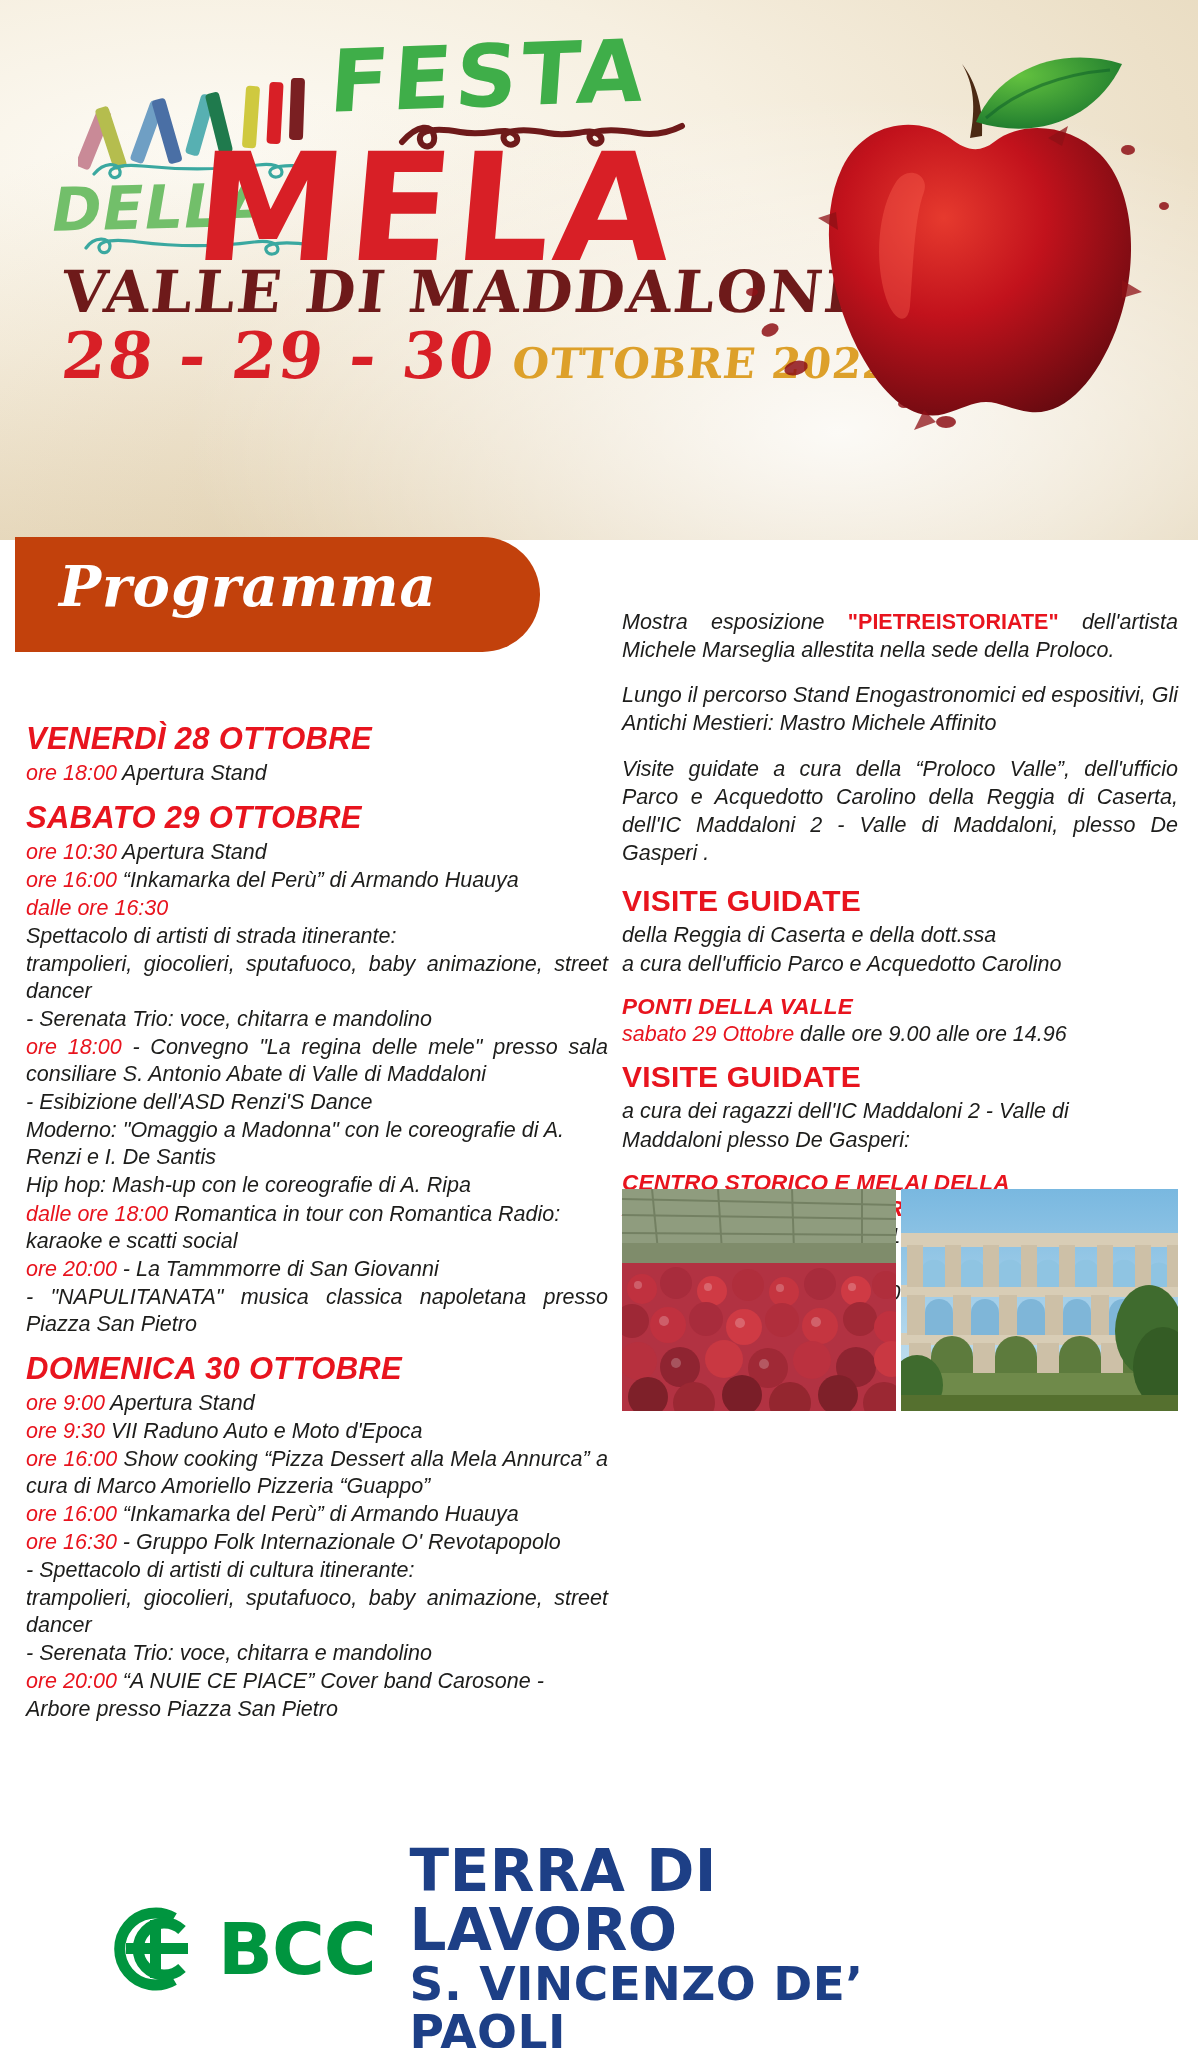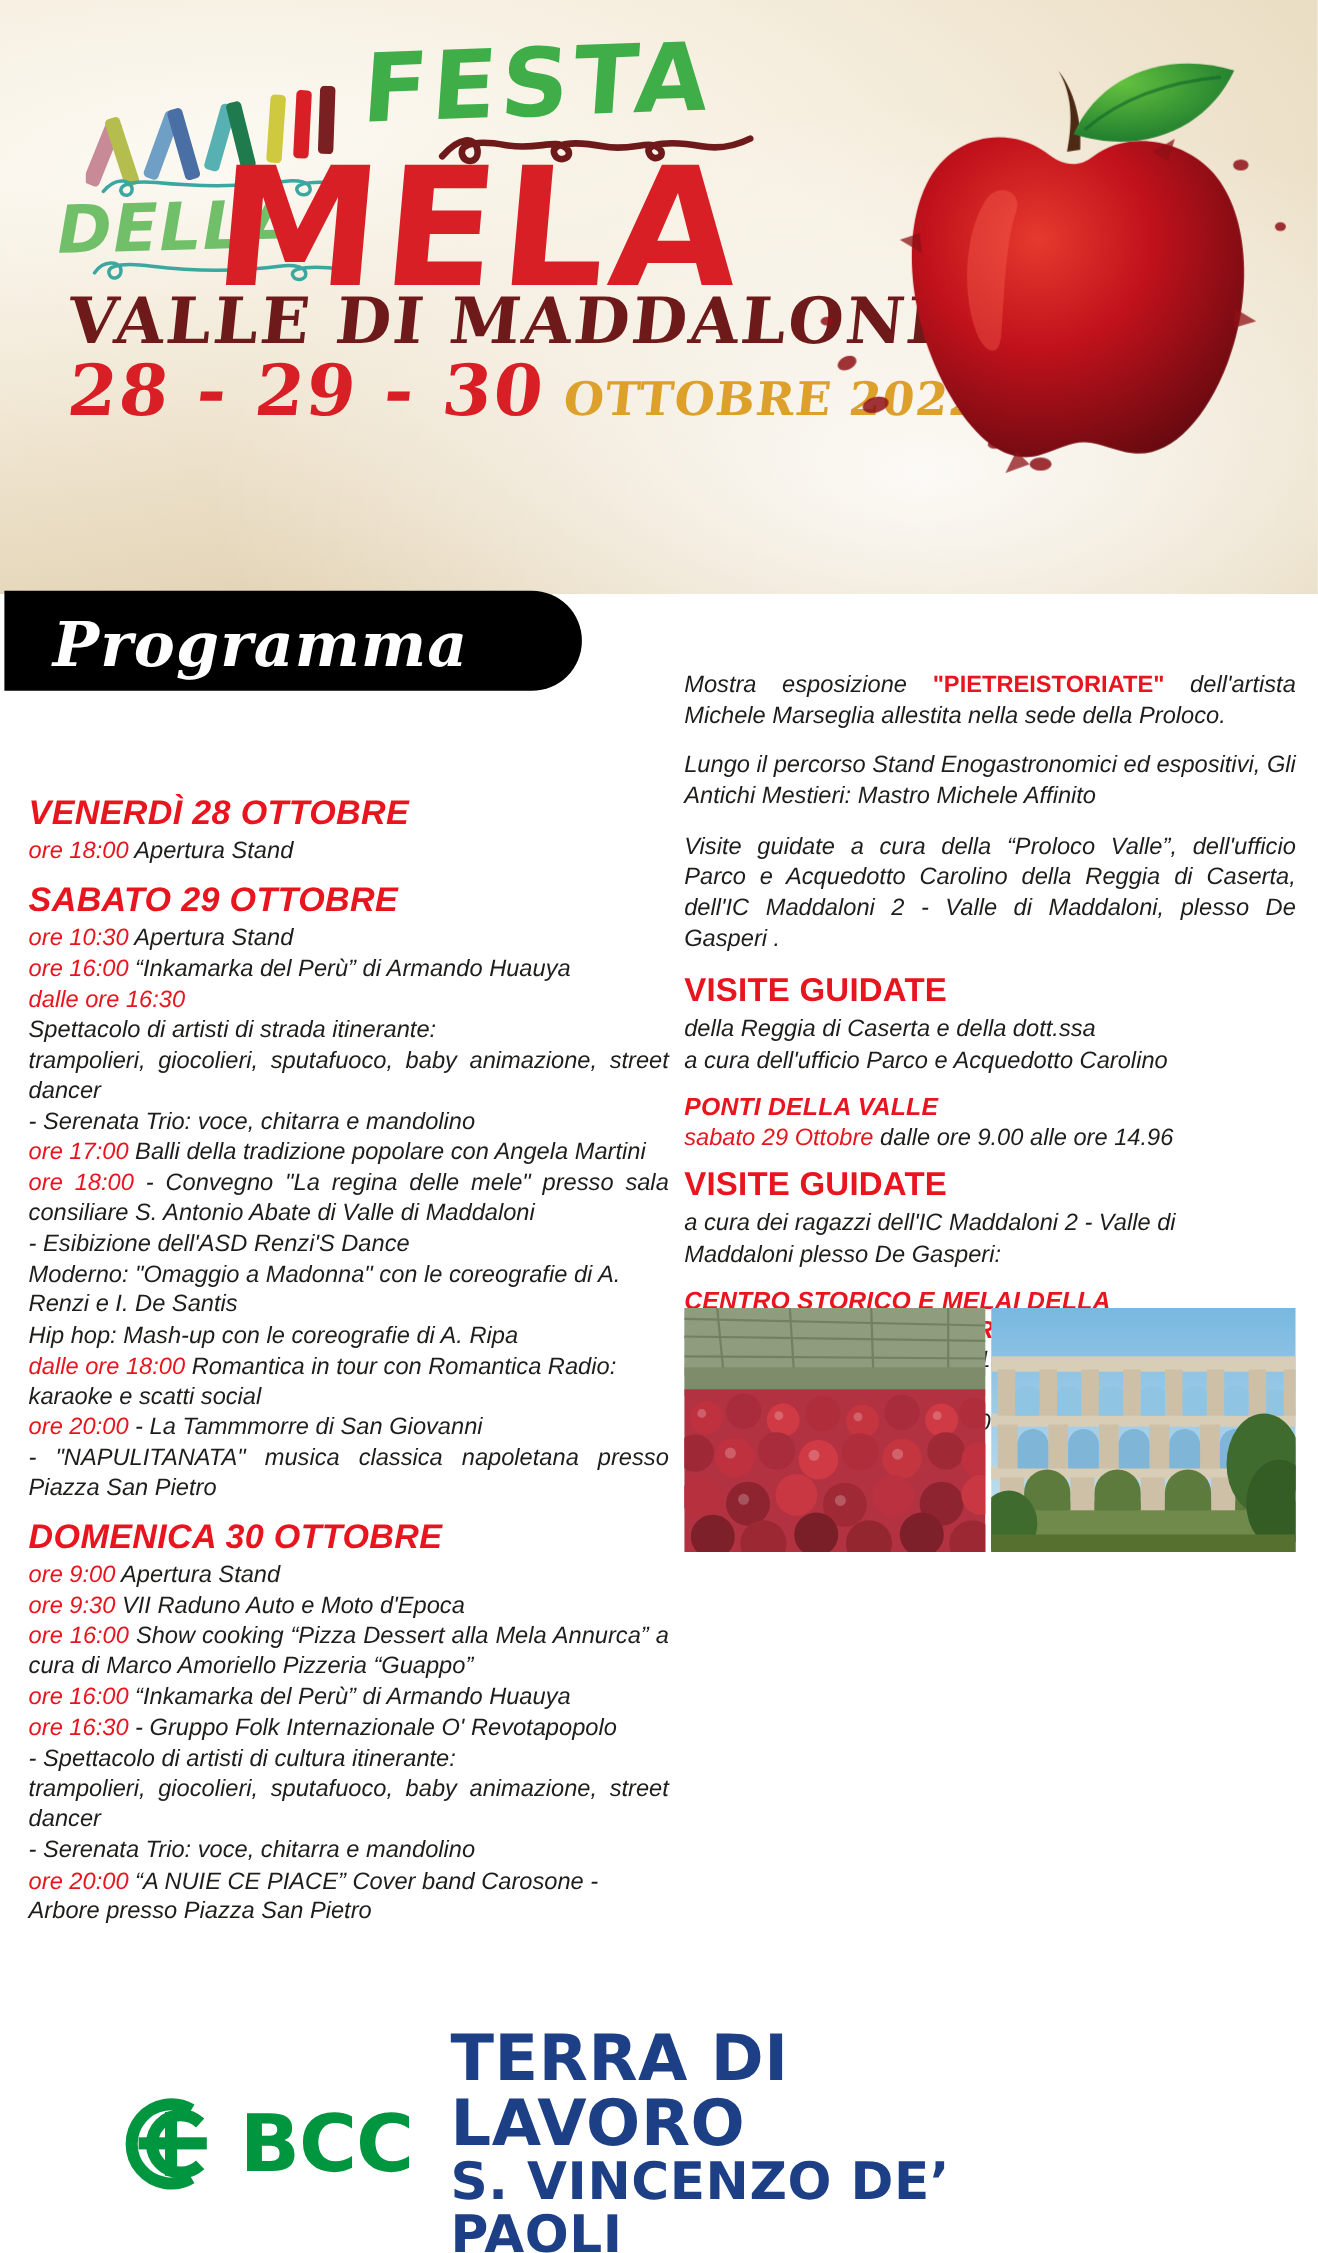--- a/index.html
+++ b/index.html
@@ -113,23 +113,23 @@
     color: #dda02a;
     letter-spacing: 1px;
   }
 
   
   .apple-wrap { position: absolute; right: 10px; top: 30px; width: 470px; height: 420px; z-index: 2; }
 
   
   .prog-banner {
     position: absolute;
-    left: 4px; top: 537px;
-    width: 525px; height: 91px;
-    background: #000000;
+    left: 15px; top: 537px;
+    width: 525px; height: 115px;
+    background: #c2410c;
     border-top-right-radius: 58px;
     border-bottom-right-radius: 58px;
     z-index: 5;
   }
   .prog-banner .prog-text {
     position: absolute;
     left: 44px; top: 16px;
     font-family: "DejaVu Serif", serif;
     font-style: italic;
     font-weight: bold;
@@ -368,21 +368,20 @@
   <div class="col-left">
       <div class="day-head">VENERDÌ 28 OTTOBRE</div>
       <div class="line"><span class="t">ore 18:00</span><span> Apertura Stand</span></div>
       <div class="day-head">SABATO 29 OTTOBRE</div>
       <div class="line"><span class="t">ore 10:30</span><span> Apertura Stand</span></div>
       <div class="line"><span class="t">ore 16:00</span><span> “Inkamarka del Perù” di Armando Huauya</span></div>
       <div class="line"><span class="t">dalle ore 16:30</span></div>
       <div class="line"><span>Spettacolo di artisti di strada itinerante:</span></div>
       <div class="line just"><span>trampolieri, giocolieri, sputafuoco, baby animazione, street dancer</span></div>
       <div class="line"><span>- Serenata Trio: voce, chitarra e mandolino</span></div>
-      <div class="line"><span class="t">ore 17:00</span><span> Balli della tradizione popolare con Angela Martini</span></div>
       <div class="line just"><span class="t">ore 18:00</span><span> - Convegno "La regina delle  mele" presso sala consiliare S. Antonio Abate di Valle di Maddaloni</span></div>
       <div class="line"><span>- Esibizione dell'ASD Renzi'S Dance</span></div>
       <div class="line"><span>Moderno: "Omaggio a Madonna" con le coreografie di A. Renzi e I. De Santis</span></div>
       <div class="line"><span>Hip hop: Mash-up con le coreografie di A. Ripa</span></div>
       <div class="line"><span class="t">dalle ore 18:00</span><span> Romantica in tour con Romantica Radio: karaoke e scatti social</span></div>
       <div class="line"><span class="t">ore 20:00</span><span> - La Tammmorre di San Giovanni</span></div>
       <div class="line just"><span>-  "NAPULITANATA"  musica  classica  napoletana presso Piazza San Pietro</span></div>
       <div class="day-head">DOMENICA 30 OTTOBRE</div>
       <div class="line"><span class="t">ore 9:00</span><span> Apertura Stand</span></div>
       <div class="line"><span class="t">ore 9:30</span><span> VII Raduno Auto e Moto d'Epoca</span></div>

